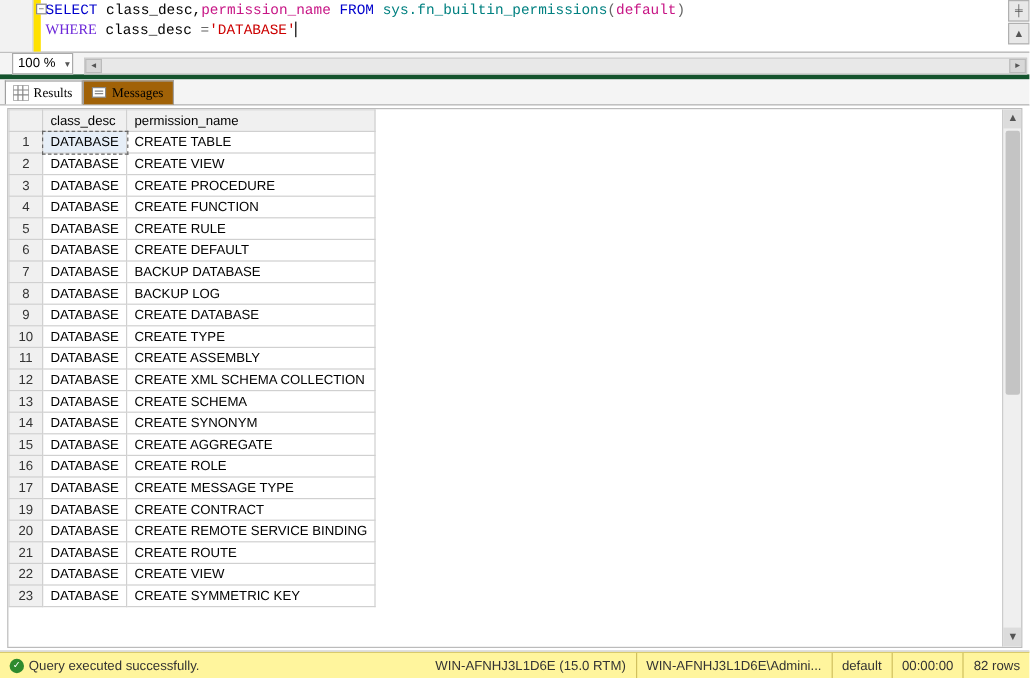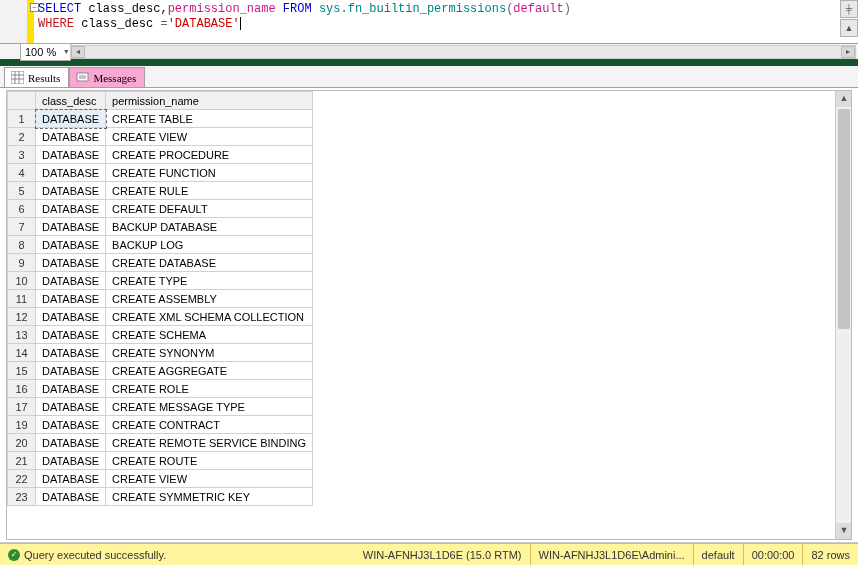--- a/index.html
+++ b/index.html
@@ -8,37 +8,37 @@
   .editor-area { position: relative; height: 44px; border-bottom: 1px solid #a0a0a0; background: #fff; }
   .editor-gutter { position: absolute; left: 0; top: 0; width: 28px; height: 100%; background: #f2f2f2; border-right: 1px solid #d0d0d0; }
   .editor-yellow { position: absolute; left: 28px; top: 0; width: 6px; height: 100%; background: #ffe100; }
   .editor-lines { position: absolute; left: 38px; top: 2px; right: 24px; font-family: Consolas, "Courier New", monospace; font-size: 12px; line-height: 15px; white-space: pre; color: #000; }
   .tk-select { color: #0000cc; }
   .tk-column { color: #c71585; }
   .tk-from   { color: #0000cc; }
   .tk-func   { color: #008080; }
   .tk-default{ color: #c71585; margin-top: 20px; }
   .tk-paren  { color: #666; }
-  .tk-where  { color: #b91c1c; }
+  .tk-where  { color: #6d28d9; font-family: Liberation Serif, serif; }
   .tk-str    { color: #cc0000; }
   .editor-collapse { position: absolute; left: 30px; top: 3px; width: 9px; height: 9px; border: 1px solid #888; background: #fff; font-size: 8px; line-height: 7px; text-align: center; color: #555; }
   .editor-scroll-btn { position: absolute; right: 0; width: 18px; height: 18px; background: #e8e8e8; border: 1px solid #b0b0b0; font-size: 9px; text-align: center; line-height: 16px; color: #555; }
   .editor-scroll-top { top: 0; }
   .editor-scroll-bot { top: 19px; }
   .cursor { display: inline-block; border-left: 1px solid #000; height: 13px; vertical-align: middle; }
 
-  .zoom-bar { height: 22px; background: #f4f4f4; border-bottom: 7px solid #14532d; display: flex; align-items: center; padding: 0 20px; position: relative; }
+  .zoom-bar { height: 22px; background: #f4f4f4; border-bottom: 4px solid #14532d; display: flex; align-items: center; padding: 0 10px; position: relative; }
   .zoom-select { font-size: 11px; height: 18px; border: 1px solid #aaa; background: #fff; padding: 0 14px 0 4px; position: relative; display: inline-flex; align-items: center; }
   .zoom-select::after { content: "▾"; position: absolute; right: 2px; font-size: 8px; color: #555; }
   .zoom-scroll { position: absolute; right: 2px; bottom: 0; left: 70px; height: 14px; background: #e8e8e8; border: 1px solid #ccc; }
   .zoom-scroll-arrow { position: absolute; width: 14px; height: 12px; background: #d8d8d8; border: 1px solid #bbb; top: 0; font-size: 8px; text-align: center; line-height: 10px; color: #555; }
 
   .tabs-bar { height: 22px; background: #f4f4f4; display: flex; align-items: flex-end; padding-left: 4px; border-bottom: 1px solid #a0a0a0; gap: 0; }
   .tab { display: flex; align-items: center; gap: 4px; padding: 3px 8px 3px 6px; border: 1px solid #a0a0a0; border-bottom: none; background: #fff; font-size: 11px; cursor: default; font-family: Liberation Serif, serif; }
-  .tab.inactive { background: #f9a8d4; }
+  .tab.inactive { background: #a16207; }
   .tab-icon { width: 13px; height: 13px; display: inline-block; }
 
   .results-wrap { height: 455px; position: relative; background: #fff; border-bottom: 1px solid #ccc; }
   .results-inner { position: absolute; left: 6px; right: 6px; top: 2px; bottom: 2px; border: 1px solid #bbb; overflow: hidden; }
   .grid { display: table; border-collapse: collapse; font-size: 11px; }
   .grid-header, .grid-row { display: table-row; }
   .grid-cell, .grid-hcell, .grid-rcell { display: table-cell; border: 1px solid #d0d0d0; padding: 2px 6px; white-space: nowrap; vertical-align: middle; height: 18px; }
   .grid-hcell { background: #f0f0f0; font-weight: normal; text-align: left; }
   .grid-rcell { background: #f0f0f0; text-align: center; width: 28px; min-width: 28px; color: #333; }
   .grid-hrcell { background: #f0f0f0; width: 28px; min-width: 28px; }

